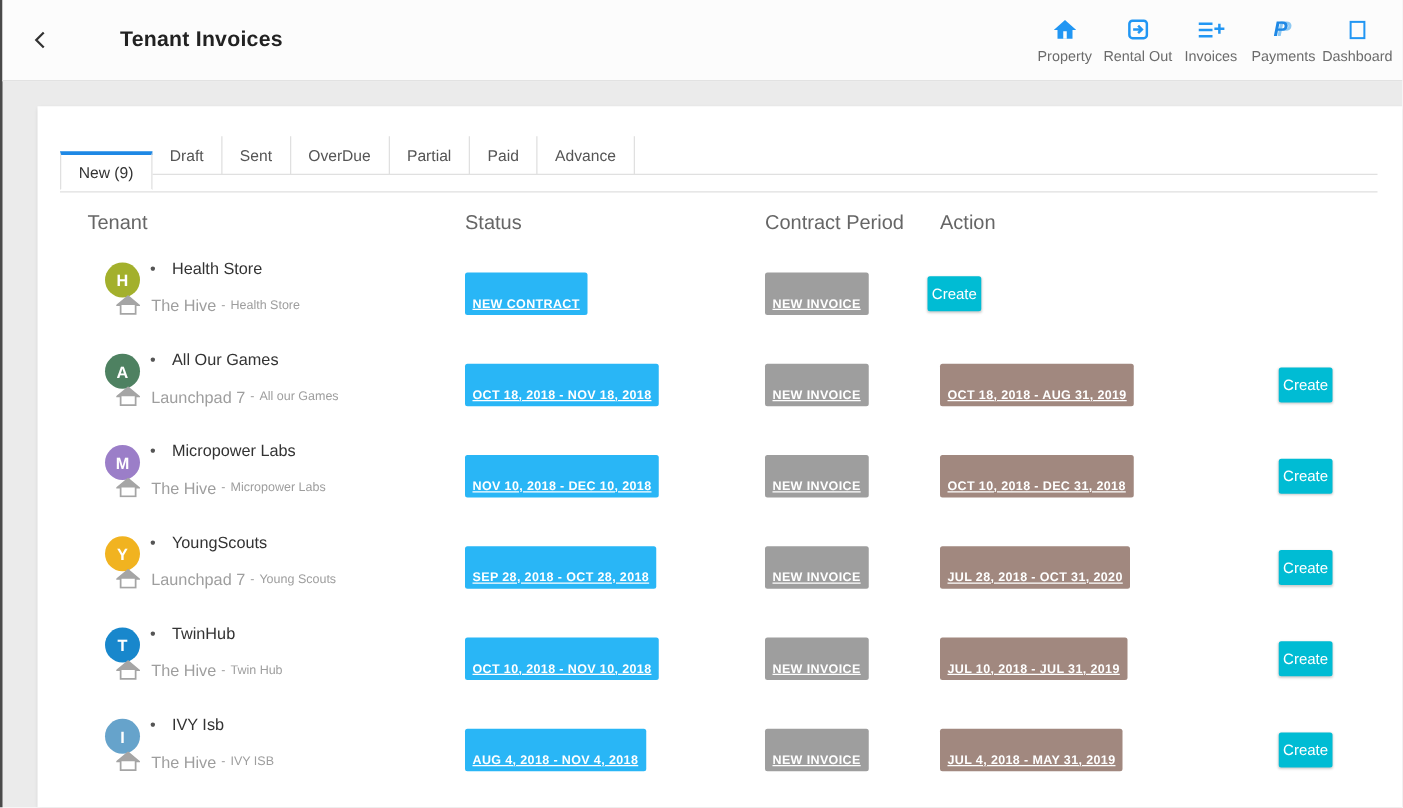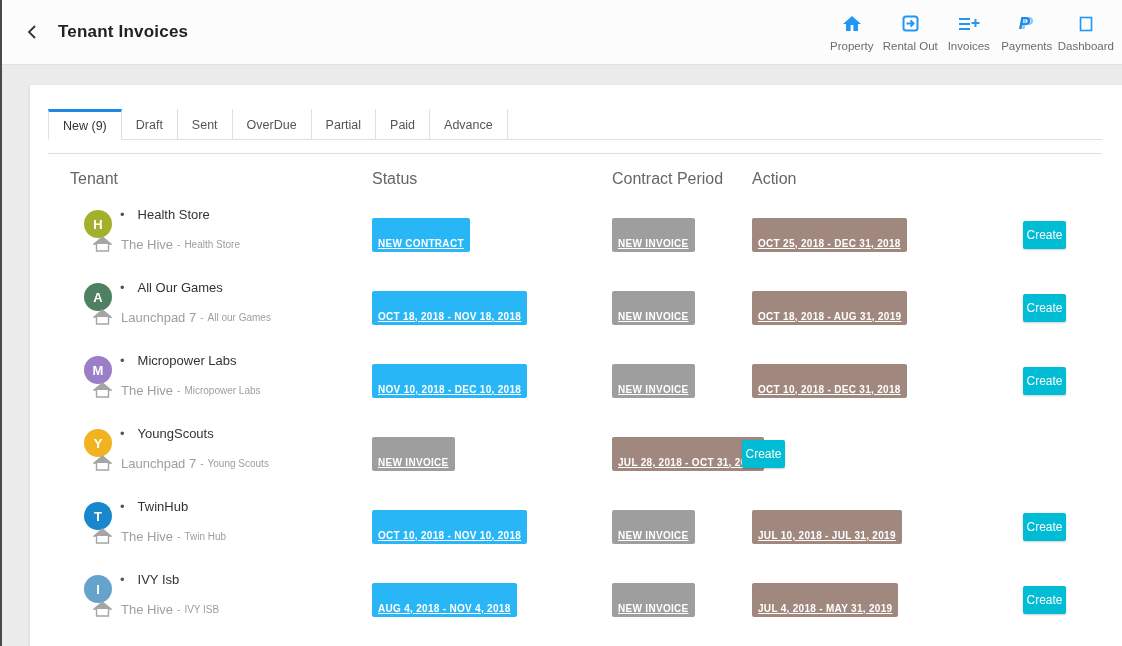--- a/index.html
+++ b/index.html
@@ -11,21 +11,21 @@
   }
   .screen { position:relative; width:1122px; height:646px; border-left:2px solid #4a4a4a; }
 
   
   .app-header {
     position:absolute; top:0; left:0; right:0; height:65px;
     background:#fcfcfc; border-bottom:1px solid #e2e2e2;
     display:flex; align-items:center; justify-content:space-between;
     padding:0 6px 0 18px;
   }
-  .header-left { display:flex; align-items:center; }
+  .header-left { display:flex; align-items:center;gap:38px; }
   .back-btn { width:24px; height:24px; display:flex; align-items:center; justify-content:center; cursor:pointer; }
   .page-title { font-size:17px; font-weight:bold; color:#222; margin-left:14px; letter-spacing:.2px; }
   .header-nav { display:flex; align-items:flex-start; }
   .nav-item {
     display:flex; flex-direction:column; align-items:center;
     min-width:58px; padding:10px 2px 8px; cursor:pointer;
   }
   .nav-item .nav-ic { height:18px; display:flex; align-items:center; justify-content:center; }
   .nav-item .nav-label { font-size:11.5px; color:#6b6b6b; margin-top:7px; white-space:nowrap; }
   .pp-wrap { position:relative; width:16px; height:18px; font-style:italic; font-weight:bold; font-size:17px; line-height:18px; }
@@ -42,21 +42,21 @@
   
   .tabs { display:flex; border-bottom:1px solid #e0e0e0; height:31px; }
   .tab {
     display:flex; align-items:center; padding:0 14px; height:31px;
     font-size:12.5px; color:#555; cursor:pointer;
     border-right:1px solid #e0e0e0; background:transparent;
   }
   .tab.active {
     background:#fff; color:#333;
     border:1px solid #e0e0e0; border-top:3px solid var(--tab-active,#1e88e5);
-    border-bottom:1px solid #fff; margin-bottom:-1px;
+    border-bottom:1px solid #fff; margin-bottom:-1px;margin-top:12px;
   }
 
   
   .table-area { margin-top:13px; border-top:1px solid #e0e0e0; }
   .grid { display:grid; grid-template-columns:302px 240px 140px 281px 1fr; padding-left:22px; }
   .table-head { padding-top:16px; padding-bottom:10px; }
   .col-label { font-size:16px; color:#666; }
 
   .row { height:73px; }
   .cell { display:flex; align-items:center; }
@@ -198,23 +198,20 @@
         <span class="unit-name">Health Store</span>
       </div>
     </div>
     <div class="cell">
       <span class="badge badge-billing">NEW CONTRACT</span>
     </div>
     <div class="cell">
       <span class="badge badge-status">NEW INVOICE</span>
     </div>
     <div class="cell">
-      <span class="badge badge-contract">OCT 25, 2018 - DEC 31, 2018</span>
-    </div>
-    <div class="cell">
       <button class="create-btn">Create</button>
     </div>
   </div>
 
   <div class="grid row">
     <div class="cell cell-tenant">
       <div class="avatar" style="background: rgb(78, 129, 97);">A</div>
       <div class="name-line">
         <span class="bullet">•</span>
         <span class="tenant-name">All Our Games</span>
@@ -291,20 +288,23 @@
             <path d="M9.5 1 L18 8 H15.5 V15 H3.5 V8 H1 Z" fill="none" stroke="#a5a5a5" stroke-width="1.4"></path>
             <path d="M9.5 1 L18 8 H1 Z" fill="#a5a5a5"></path>
           </svg>
         </span>
         <span class="prop-name">Launchpad 7</span>
         <span class="sub-sep">-</span>
         <span class="unit-name">Young Scouts</span>
       </div>
     </div>
     <div class="cell">
+      <span class="badge badge-billing">SEP 28, 2018 - OCT 28, 2018</span>
+    </div>
+    <div class="cell">
       <span class="badge badge-status">NEW INVOICE</span>
     </div>
     <div class="cell">
       <span class="badge badge-contract">JUL 28, 2018 - OCT 31, 2020</span>
     </div>
     <div class="cell">
       <button class="create-btn">Create</button>
     </div>
   </div>
 

